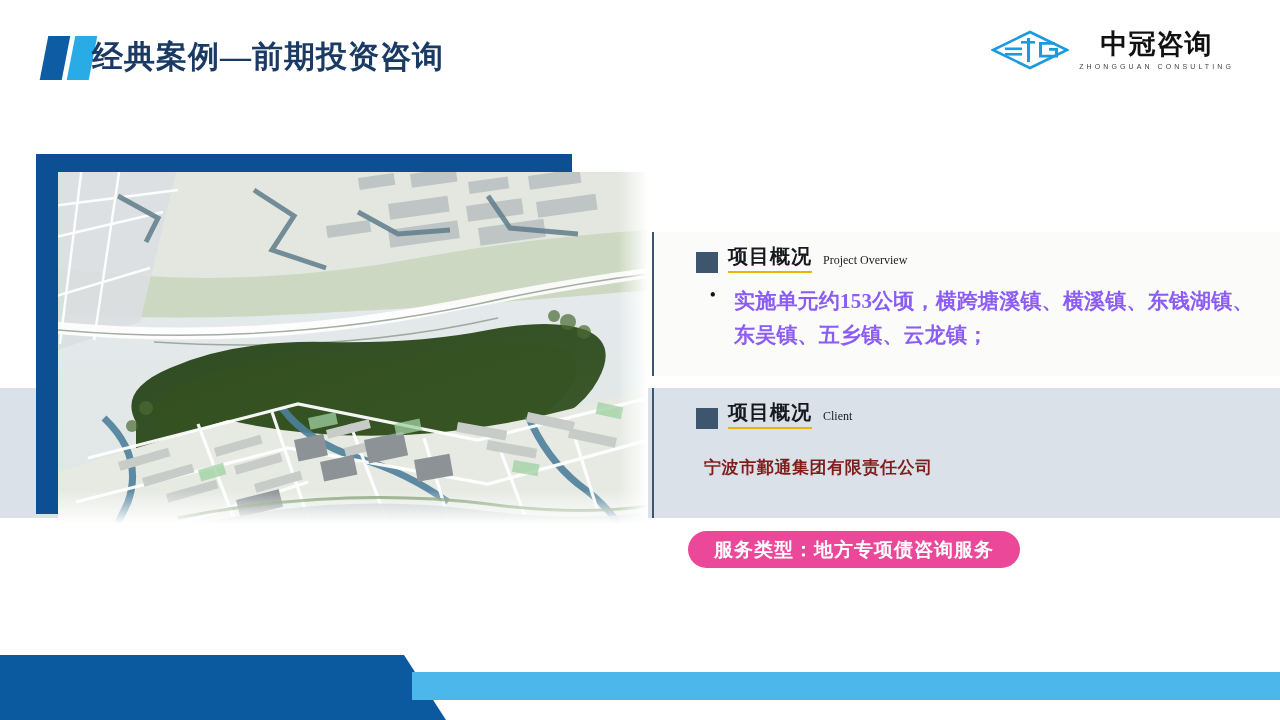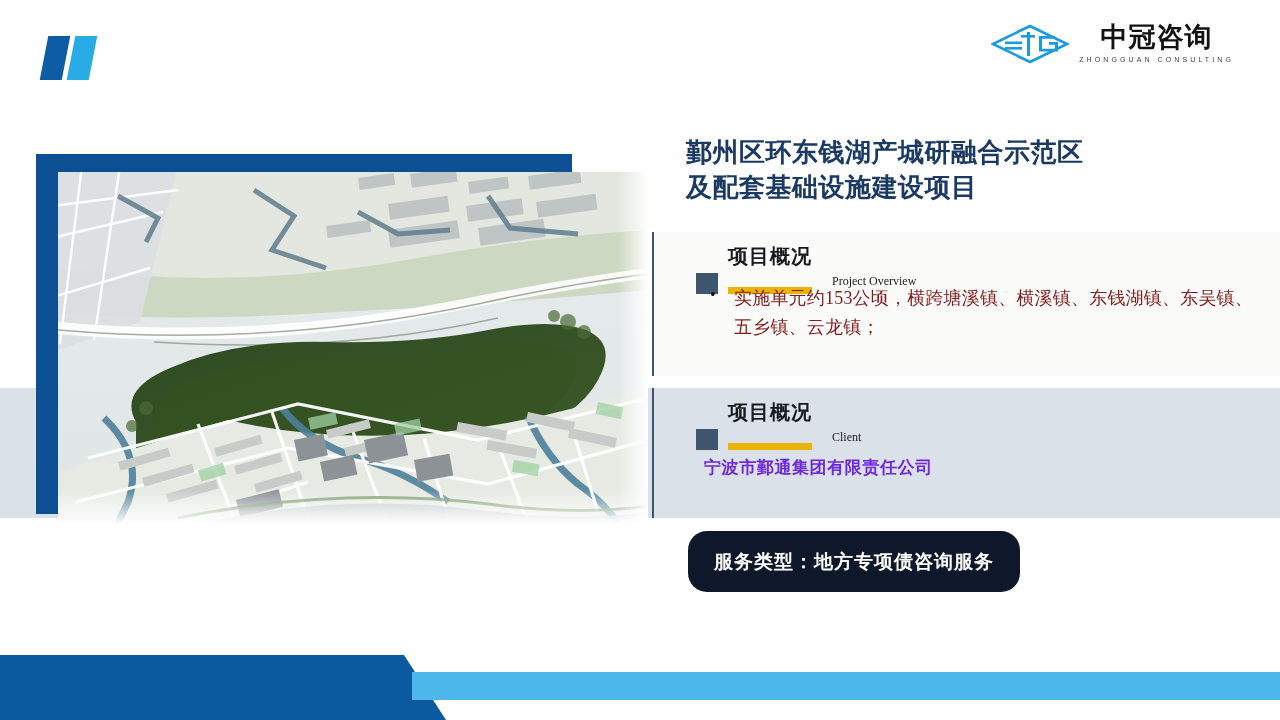--- a/index.html
+++ b/index.html
@@ -17,21 +17,21 @@
   .mark.dark{left:0;background:#0d5ca4;}
   .mark.light{left:27px;background:#29abe6;}
   .hdr-title{
     position:absolute;left:92px;top:36px;
     font-size:31px;font-weight:bold;color:#1a3a63;
     letter-spacing:1px;white-space:nowrap;
     font-family:"Liberation Serif","DejaVu Serif",serif;
   }
 
   
-  .logo{position:absolute;right:46px;top:24px;height:46px;display:flex;align-items:flex-start;gap:10px;}
+  .logo{position:absolute;right:46px;top:24px;height:46px;display:flex;align-items:flex-end;gap:10px;}
   .logo-mark{width:78px;height:40px;}
   .logo-text{display:flex;flex-direction:column;align-items:center;line-height:1;}
   .logo-cn{font-size:27px;font-weight:bold;color:#111;letter-spacing:1px;
            font-family:"Liberation Sans","DejaVu Sans",sans-serif;}
   .logo-en{font-size:7px;color:#444;letter-spacing:3.1px;margin-top:5px;
            font-family:"Liberation Sans","DejaVu Sans",sans-serif;}
 
   
   .left-band{position:absolute;left:0;top:388px;width:652px;height:130px;background:#dbe1e9;}
 
@@ -50,50 +50,51 @@
     letter-spacing:.5px;}
 
   .overview-box{position:absolute;left:652px;top:232px;width:628px;height:144px;
     background:#fbfbf9;border-left:2px solid #3d566e;}
   .client-box{position:absolute;left:652px;top:388px;width:628px;height:130px;
     background:#dbe1e9;border-left:2px solid #3d566e;}
 
   .sec-head{position:absolute;left:42px;top:14px;display:flex;align-items:flex-end;}
   .sec-sq{width:22px;height:21px;background:#3d566e;margin-right:10px;}
   .sec-cn{font-size:20px;font-weight:bold;color:#15181c;letter-spacing:1px;
-          border-bottom:7px solid #eab308;padding-bottom:20px;line-height:1.05;}
-  .sec-en{font-size:12px;color:#1b1b1b;margin-left:20px;padding-bottom:5px;
+          border-bottom:2px solid #eab308;padding-bottom:4px;line-height:1.05;}
+  .sec-en{font-size:12px;color:#1b1b1b;margin-left:11px;padding-bottom:5px;
           font-family:"Liberation Serif","DejaVu Serif",serif;}
 
   .bullets{position:absolute;left:46px;top:52px;width:570px;margin:0;padding:0;list-style:none;}
-  .bullets li{position:relative;padding-left:34px;font-size:18px;font-weight:normal;
-    color:#7f1d1d;line-height:1.62;letter-spacing:.2px;}
+  .bullets li{position:relative;padding-left:34px;font-size:21px;font-weight:bold;
+    color:#8b5cf6;line-height:1.62;letter-spacing:.2px;}
   .bullets li:before{content:"•";position:absolute;left:10px;top:-2px;font-size:16px;color:#111;}
 
-  .client-name{position:absolute;left:50px;top:68px;font-size:17px;font-weight:bold;color:#6d28d9;letter-spacing:.6px;text-align:right;}
-
-  
-  .pill{position:absolute;left:688px;top:531px;height:37px;padding:12px 26px;
-    background:#0f172a;border-radius:19px;display:flex;align-items:center;justify-content:center;}
+  .client-name{position:absolute;left:50px;top:68px;font-size:17px;font-weight:bold;color:#7f1d1d;letter-spacing:.6px;text-align:right;}
+
+  
+  .pill{position:absolute;left:688px;top:531px;height:37px;padding:0 26px;
+    background:#ec4899;border-radius:19px;display:flex;align-items:center;justify-content:center;}
   .pill span{font-size:19px;font-weight:bold;color:#ffffff;letter-spacing:1px;}
 
   
   .foot-dark{position:absolute;left:0;top:655px;width:446px;height:65px;
     background:#0b5aa0;clip-path:polygon(0 0,404px 0,446px 65px,0 65px);}
   .foot-light{position:absolute;left:412px;top:672px;width:868px;height:28px;background:#4cb7ea;}
 </style>
 </head>
 <body>
 
 <div class="slide">
 
   <div class="hdr-marks">
     <div class="mark dark"></div>
     <div class="mark light"></div>
   </div>
+  <div class="hdr-title">经典案例—前期投资咨询</div>
 
   <div class="logo">
     <svg class="logo-mark" viewBox="0 0 78 40">
       <polygon points="39,2 76,20 39,38 2,20" fill="none" stroke="#1b9ae0" stroke-width="2.6"></polygon>
       <rect x="14" y="17.5" width="17" height="2.6" fill="#1b9ae0"></rect>
       <rect x="14" y="23" width="17" height="2.6" fill="#1b9ae0"></rect>
       <rect x="36" y="8" width="3" height="24" fill="#1b9ae0"></rect>
       <path d="M30 11 h14 v2.6 h-14 z" fill="#1b9ae0"></path>
       <path d="M48 12 h16 v2.8 h-13 v10 h13 v-4 h-6 v-2.8 h9 v9.6 h-19 z" fill="#1b9ae0"></path>
     </svg>
@@ -225,24 +226,20 @@
 
       <path d="M140 352 Q280 320 420 338 Q520 350 590 340 L590 352 z" fill="#b9c0c3" opacity=".8"></path>
       <g stroke="#6d8f5a" stroke-width="3" fill="none" opacity=".8">
         <path d="M120 346 Q280 314 430 332 Q520 344 590 334"></path>
       </g>
     </svg>
     <div class="photo-fade"></div>
     <div class="photo-fade-r"></div>
   </div>
 
-  <div class="proj-title">
-    <div>鄞州区环东钱湖产城研融合示范区</div>
-    <div>及配套基础设施建设项目</div>
-  </div>
 
   <div class="overview-box">
     <div class="sec-head">
       <div class="sec-sq"></div>
       <div class="sec-cn">项目概况</div>
       <div class="sec-en">Project Overview</div>
     </div>
     <ul class="bullets">
       <li>实施单元约153公顷，横跨塘溪镇、横溪镇、东钱湖镇、东吴镇、五乡镇、云龙镇；</li>
     </ul>

